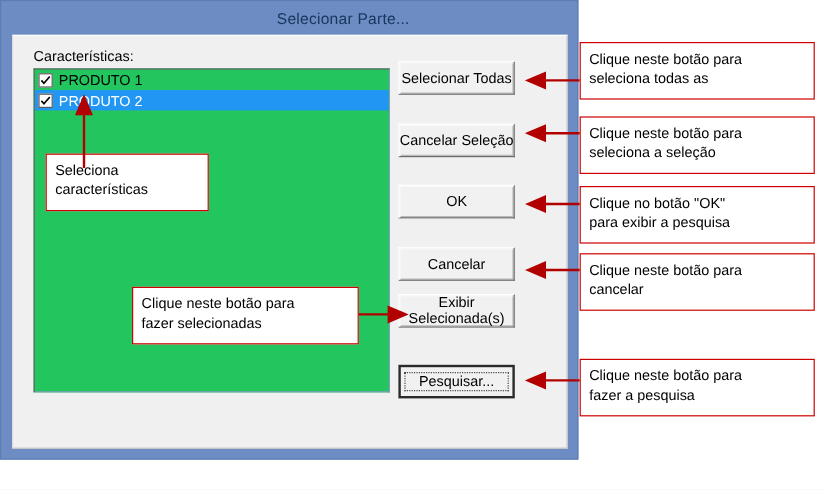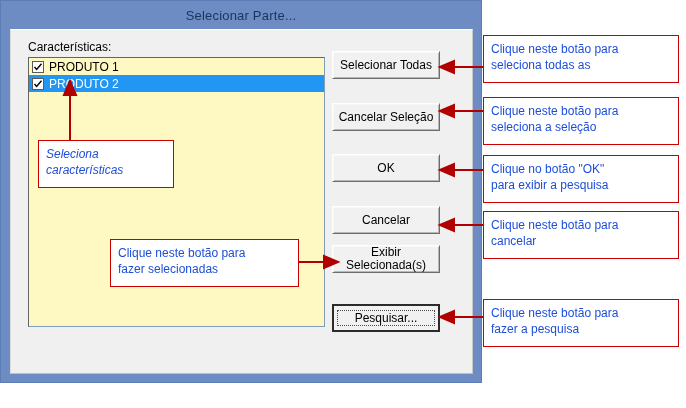--- a/index.html
+++ b/index.html
@@ -13,40 +13,40 @@
   
   #dialog{
     position:absolute;left:0;top:0;width:482px;height:383px;
     background:#6d8cc3;
     border:1px solid #5c7cb4;
     box-sizing:border-box;
   }
   #titlebar{
     position:absolute;left:0;top:0;width:100%;height:28px;
     display:flex;align-items:center;justify-content:center;
-    color:#17365d;font-size:13px;letter-spacing:0.2px;
+    color:#17365d;font-size:13px;letter-spacing:0.2px;padding-left:45px;
   }
   #client{
     position:absolute;left:9px;top:28px;width:463px;height:345px;
     background:#f0f0f0;
     border-top:1px solid #ffffff;
     border-left:1px solid #dcdcdc;
     border-right:1px solid #c8c8c8;
     border-bottom:1px solid #c0c0c0;
     box-sizing:border-box;
   }
 
   
   .field-label{
     position:absolute;left:17px;top:10px;
     font-size:12px;color:#000;white-space:nowrap;
   }
   #listbox{
     position:absolute;left:17px;top:27px;width:297px;height:270px;
-    background:#fef9c3;
+    background:#22c55e;
     border:1px solid #7f9db9;
     border-top-color:#646464;border-left-color:#646464;
     box-sizing:border-box;
     overflow:hidden;
   }
   .list-row{
     height:17px;display:flex;align-items:center;
     padding-left:3px;font-size:12px;color:#000;
     white-space:nowrap;
   }
@@ -58,21 +58,21 @@
     box-sizing:border-box;
     margin-right:5px;
     position:relative;
   }
   .cbx svg{position:absolute;left:0px;top:0px;}
   .list-label{font-size:12px;line-height:12px;}
 
   
   .btn{
     position:absolute;
-    width:108px;height:28px;
+    width:97px;height:28px;
     background:#f1f1f1;
     border:1px solid;
     border-color:#ffffff #6d6d6d #6d6d6d #ffffff;
     box-shadow:inset 1px 1px 0 #f7f7f7, inset -1px -1px 0 #b8b8b8;
     box-sizing:border-box;
     display:flex;align-items:center;justify-content:center;
     text-align:center;
     font-size:12px;color:#000;line-height:13px;
     cursor:default;
   }
@@ -86,21 +86,21 @@
     width:calc(100% - 6px);height:calc(100% - 8px);
     display:flex;align-items:center;justify-content:center;
     box-sizing:border-box;
   }
 
   
   .callout{
     position:absolute;
     border:1px solid #cc0000;
     background:#ffffff;
-    color:#1d4ed8;
+    color:#000000;
     font-size:12px;line-height:16px;
     box-sizing:border-box;
     padding:5px 7px;
   }
   .callout span{display:block;white-space:nowrap;}
 
   .annot-svg{position:absolute;left:0;top:0;width:686px;height:408px;pointer-events:none;}
 </style>
 </head>
 <body>
@@ -160,21 +160,21 @@
     </div>
 
     <div class="btn" style="left:321px;top:215px;flex-direction:column;">
       <span>Exibir</span>
       <span>Selecionada(s)</span>
     </div>
 
   </div>
 </div>
 
-<div class="callout" style="left:38px;top:140px;width:136px;height:48px;font-style:italic;">
+<div class="callout" style="left:38px;top:128px;width:136px;height:48px;">
   <span>Seleciona</span>
   <span>características</span>
 </div>
 
 <div class="callout" style="left:110px;top:239px;width:189px;height:48px;">
   <span>Clique neste botão para</span>
   <span>fazer selecionadas</span>
 </div>
 
 <div class="callout" style="left:483px;top:35px;width:196px;height:48px;">

